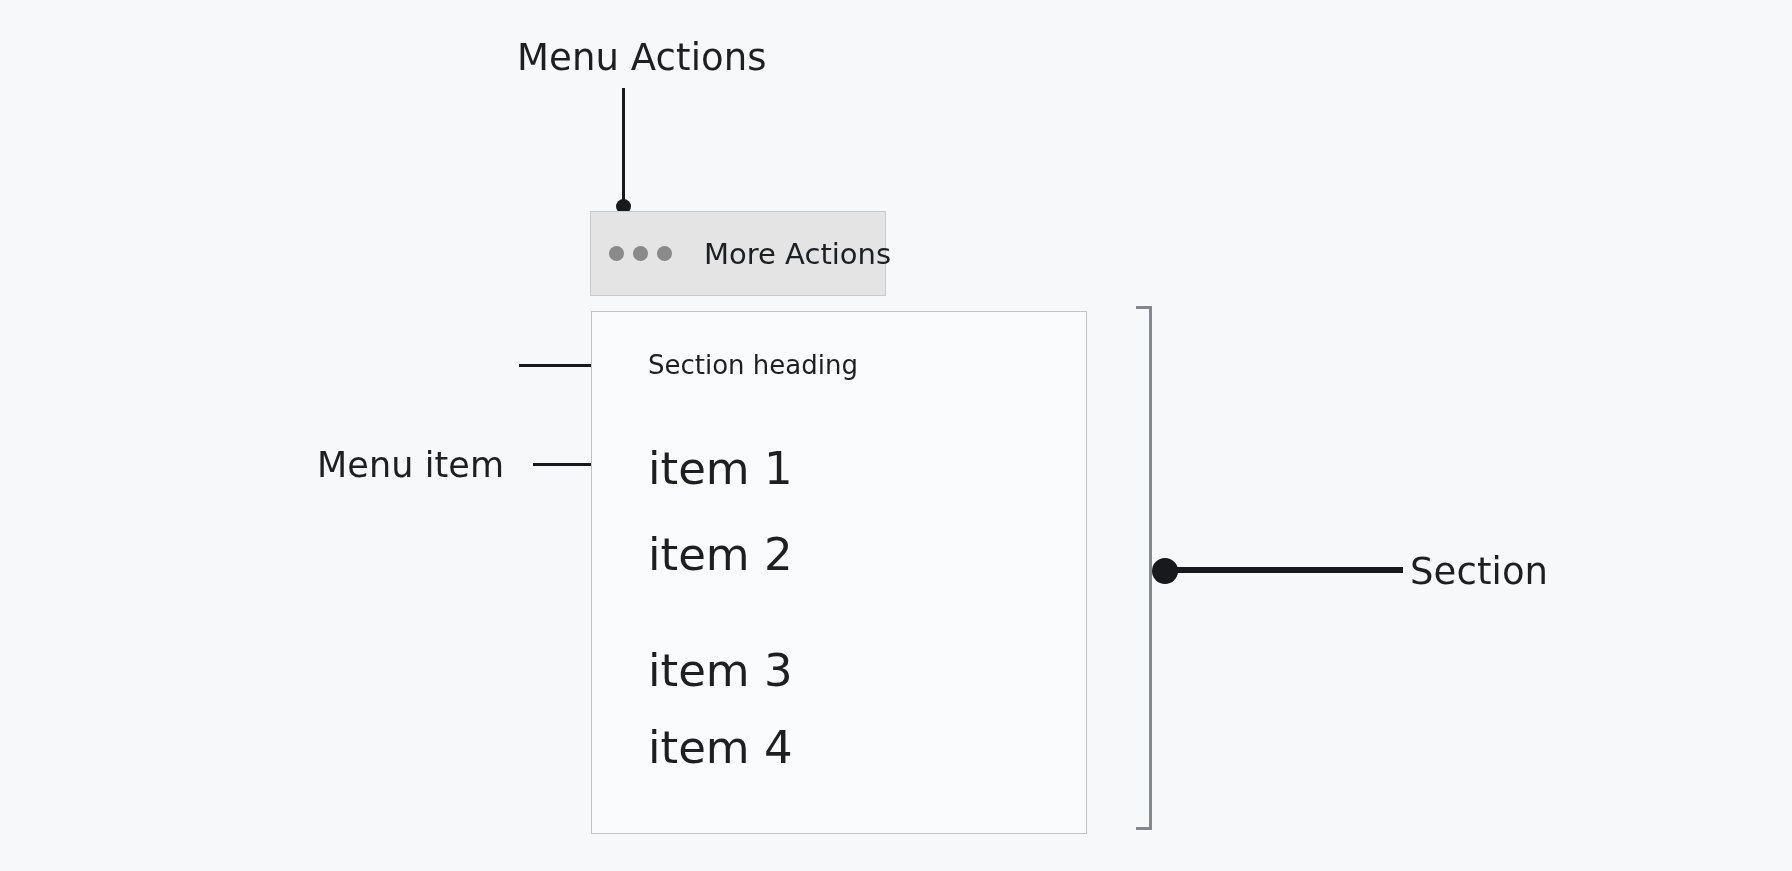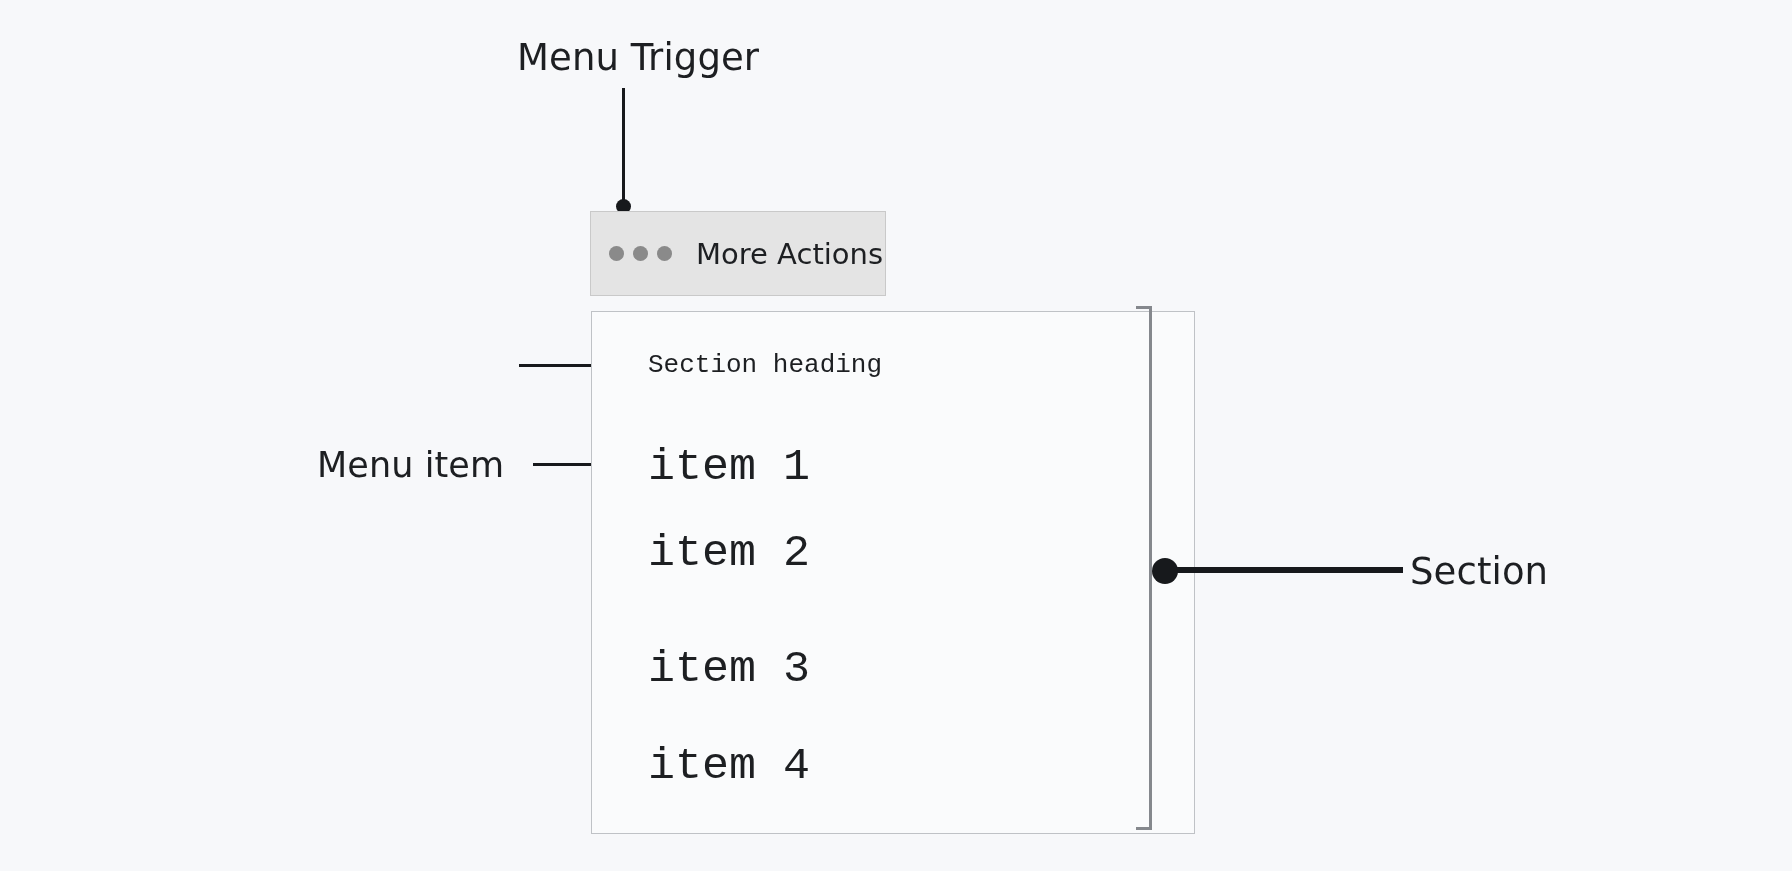--- a/index.html
+++ b/index.html
@@ -147,58 +147,57 @@
     margin-left: 18px;
   }
   #more-dots-icon span {
     display: block;
     width: 15px;
     height: 15px;
     border-radius: 50%;
     background: #8a8a8a;
   }
   #menu-trigger-label {
-    margin-left: 24px;
+    margin-left: 32px;
     font-size: 29px;
     color: #1d1f22;
     white-space: nowrap;
   }
 
   
   #menu-panel {
     position: absolute;
     left: 591px;
     top: 311px;
-    width: 604px;
+    width: 496px;
     height: 523px;
     background: #fafbfc;
     border: 1px solid #bfc2c6;
     box-sizing: border-box;
-    font-family: Liberation Mono, monospace;
   }
   #menu-section-heading {
     position: absolute;
     left: 56px;
     top: 38px;
     font-size: 26px;
     color: #1d1f22;
     white-space: nowrap;
   }
   .menu-item {
     position: absolute;
     left: 56px;
     font-size: 45px;
     color: #1d1f22;
     white-space: nowrap;
     cursor: pointer;
   }
   #menu-item-0 { top: 130px; }
   #menu-item-1 { top: 216px; }
   #menu-item-2 { top: 332px; }
-  #menu-item-3 { top: 409px; margin-top: 20px; }
+  #menu-item-3 { top: 409px; }
 
   
   #section-bracket {
     position: absolute;
     left: 1134px;
     top: 306px;
     width: 18px;
     height: 524px;
   }
   #section-bracket .bracket-spine {
@@ -218,21 +217,21 @@
     background: #85888d;
   }
   #section-bracket .bracket-tick-top { top: 0; }
   #section-bracket .bracket-tick-bottom { bottom: 0; }
 </style>
 </head>
 <body>
 
 <div id="stage">
 
-  <div class="anno-label" id="label-menu-trigger">Menu Trigger</div>
+  <div class="anno-label" id="label-menu-trigger">Menu Actions</div>
   <div class="leader-v" id="leader-trigger-stem"></div>
   <div class="leader-dot" id="leader-trigger-dot"></div>
 
   <div id="menu-trigger-button">
     <span id="more-dots-icon">
       <span></span>
       <span></span>
       <span></span>
     </span>
     <span id="menu-trigger-label">More Actions</span>

